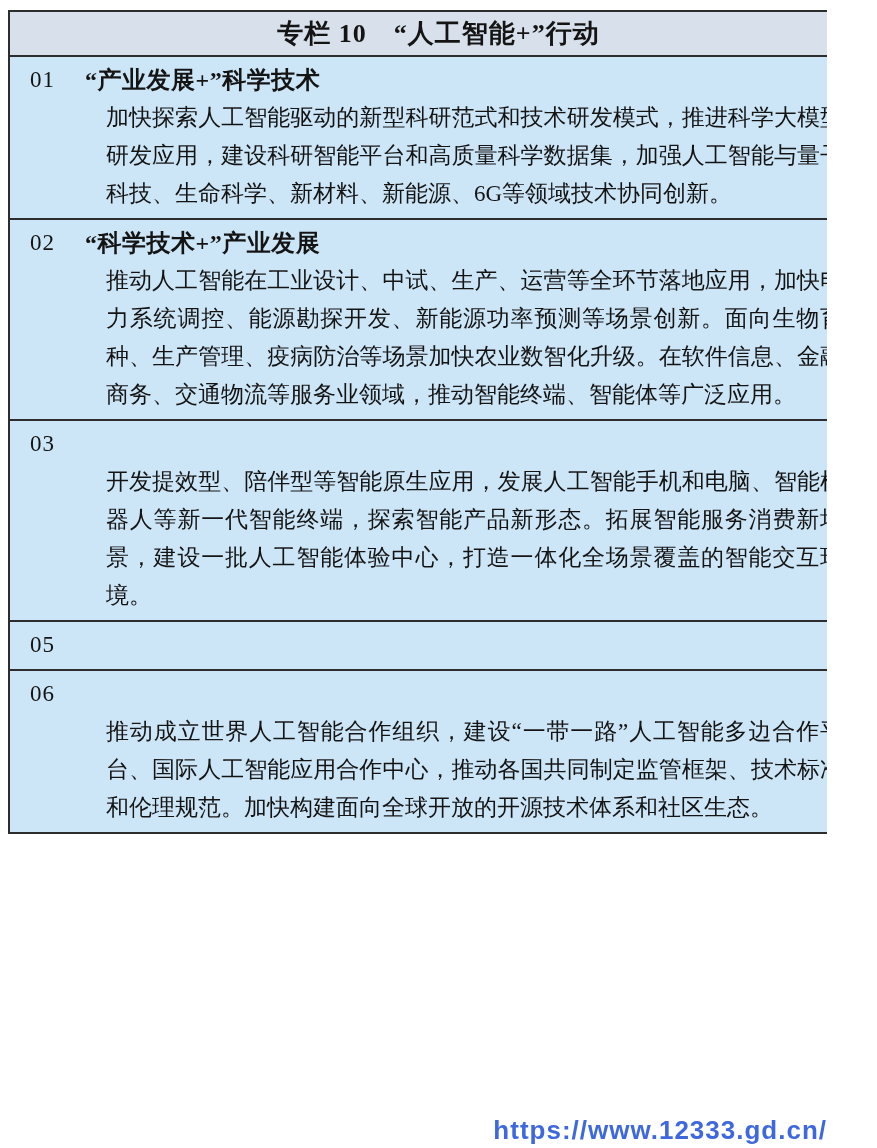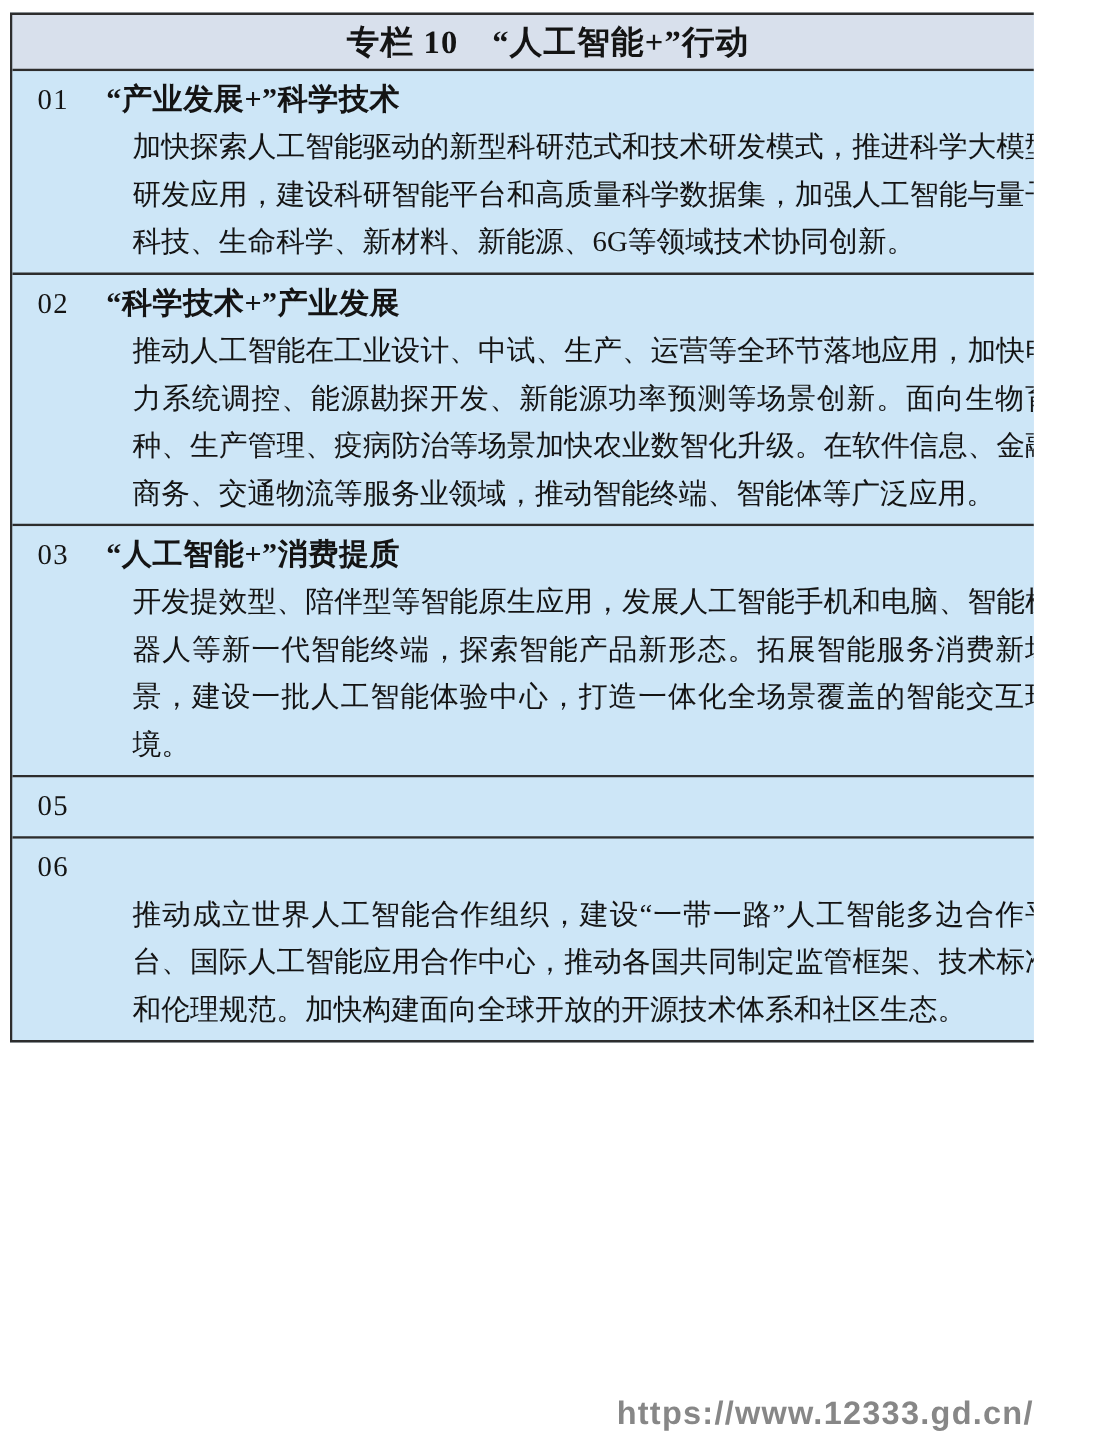--- a/index.html
+++ b/index.html
@@ -69,21 +69,21 @@
     text-justify: inter-ideograph;
   }
   .watermark {
     position: absolute;
     right: 0px;
     bottom: 2px;
     font-family: "Liberation Sans", "DejaVu Sans", sans-serif;
     font-weight: bold;
     font-size: 26px;
     letter-spacing: 1px;
-    color: #737373;
+    color: #1d4ed8;
     opacity: 0.85;
     white-space: nowrap;
     pointer-events: none;
   }
 </style>
 </head>
 <body>
 
 <div class="page">
   <div class="box">
@@ -104,21 +104,20 @@
       <div class="sec-head">
         <span class="sec-num">02</span>
         <span class="sec-title">“科学技术+”产业发展</span>
       </div>
       <div class="sec-body">推动人工智能在工业设计、中试、生产、运营等全环节落地应用，加快电力系统调控、能源勘探开发、新能源功率预测等场景创新。面向生物育种、生产管理、疫病防治等场景加快农业数智化升级。在软件信息、金融商务、交通物流等服务业领域，推动智能终端、智能体等广泛应用。</div>
     </div>
 
     <div class="section">
       <div class="sec-head">
         <span class="sec-num">03</span>
-        <span class="sec-title">“人工智能+”消费提质</span>
       </div>
       <div class="sec-body">开发提效型、陪伴型等智能原生应用，发展人工智能手机和电脑、智能机器人等新一代智能终端，探索智能产品新形态。拓展智能服务消费新场景，建设一批人工智能体验中心，打造一体化全场景覆盖的智能交互环境。</div>
     </div>
 
 
     <div class="section">
       <div class="sec-head">
         <span class="sec-num">05</span>
       </div>
     </div>

